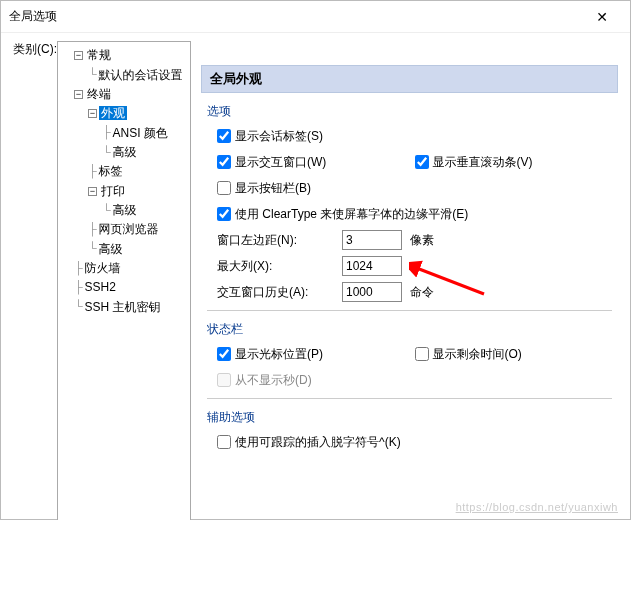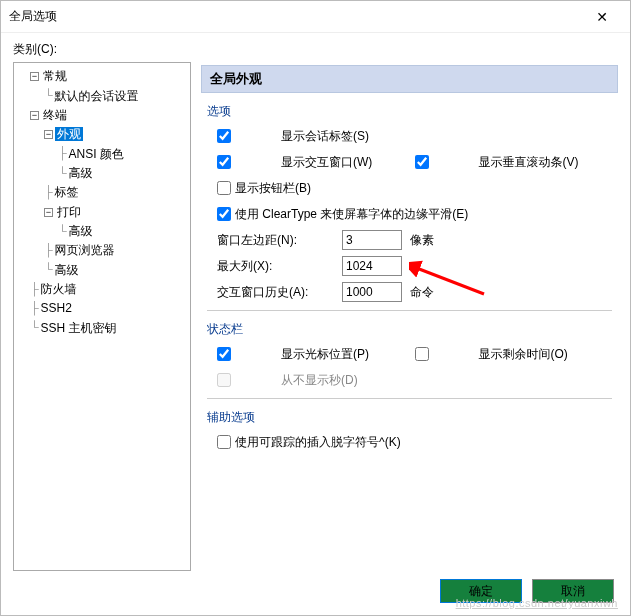--- a/index.html
+++ b/index.html
@@ -1,41 +1,41 @@
 <!DOCTYPE html>
 <html><head>
 <meta charset="utf-8">
 <style>
 * { box-sizing: border-box; margin: 0; padding: 0; }
 body { font-family: "Microsoft YaHei", Tahoma, sans-serif; font-size: 12px; background: #fff; color: #000; }
-.window { width: 631px; height: 616px; border: 1px solid #bbb; position: relative; background: #fff; }
+.window { width: 631px; height: 520px; border: 1px solid #bbb; position: relative; background: #fff; }
 .titlebar { height: 32px; display: flex; align-items: center; padding: 0 8px; border-bottom: 1px solid #eee; }
 .titlebar-text { flex: 1; font-size: 12px; }
 .close-btn { width: 40px; height: 24px; text-align: center; line-height: 24px; font-size: 14px; cursor: pointer; }
 .body { display: flex; padding: 8px 12px 0 12px; height: 538px; }
-.left-col { width: 178px; display: flex; flex-direction: column; }
+.left-col { width: 178px; display: flex; flex-direction: row; }
 .cat-label { margin-bottom: 4px; }
 .tree { border: 1px solid #aaa; flex: 1; overflow: auto; padding: 4px 2px; background: #fff; line-height: 19px; }
 .tree-item { white-space: nowrap; position: relative; }
 .tree-toggle { display: inline-block; width: 9px; height: 9px; border: 1px solid #888; text-align: center; line-height: 7px; font-size: 9px; margin-right: 2px; background: #fff; vertical-align: middle; }
 .tree-label { vertical-align: middle; padding: 0 2px; }
 .tree-label.sel { background: #0078d7; color: #fff; }
 .ind1 { padding-left: 14px; }
 .ind2 { padding-left: 28px; }
 .ind3 { padding-left: 42px; }
 .dotline { color: #999; }
 .right-col { flex: 1; margin-left: 10px; display: flex; flex-direction: column; }
 .panel-header { background: #cfd9ee; border: 1px solid #b8c7e0; padding: 4px 8px; font-weight: bold; font-size: 13px; margin-top: 24px; }
 .panel-body { border-top: none; flex: 1; padding: 10px 6px 0 6px; overflow: hidden; }
 .group-title { color: #0a3d8f; margin-bottom: 6px; }
 .group { padding-left: 10px; margin-bottom: 8px; }
 .row { display: flex; align-items: center; margin-bottom: 6px; min-height: 20px; }
 .chk { width: 14px; height: 14px; margin-right: 4px; }
 .lbl { margin-right: 6px; }
-.col-half { width: 50%; display: flex; align-items: center; gap: 46px; }
+.col-half { width: 50%; display: flex; align-items: center; }
 .inlabel { width: 125px; }
 .txt { width: 60px; height: 20px; border: 1px solid #888; padding: 1px 3px; font-size: 12px; margin-right: 8px; }
 .unit { }
 .hr { border-top: 1px solid #ccc; margin: 8px 0 10px 0; }
 .disabled { color: #888; }
 .footer { display: flex; justify-content: flex-end; gap: 10px; padding: 8px 16px 12px 0; }
 .btn { min-width: 82px; height: 24px; border: 1px solid #888; background: #15803d; cursor: pointer; font-size: 12px; }
 .btn.primary { border: 1.5px solid #0078d7; }
 .arrow { position: absolute; pointer-events: none; }
 .watermark { position: absolute; bottom: 6px; right: 12px; color: #ccc; font-size: 11px; letter-spacing: 0.5px; text-decoration: underline; }

